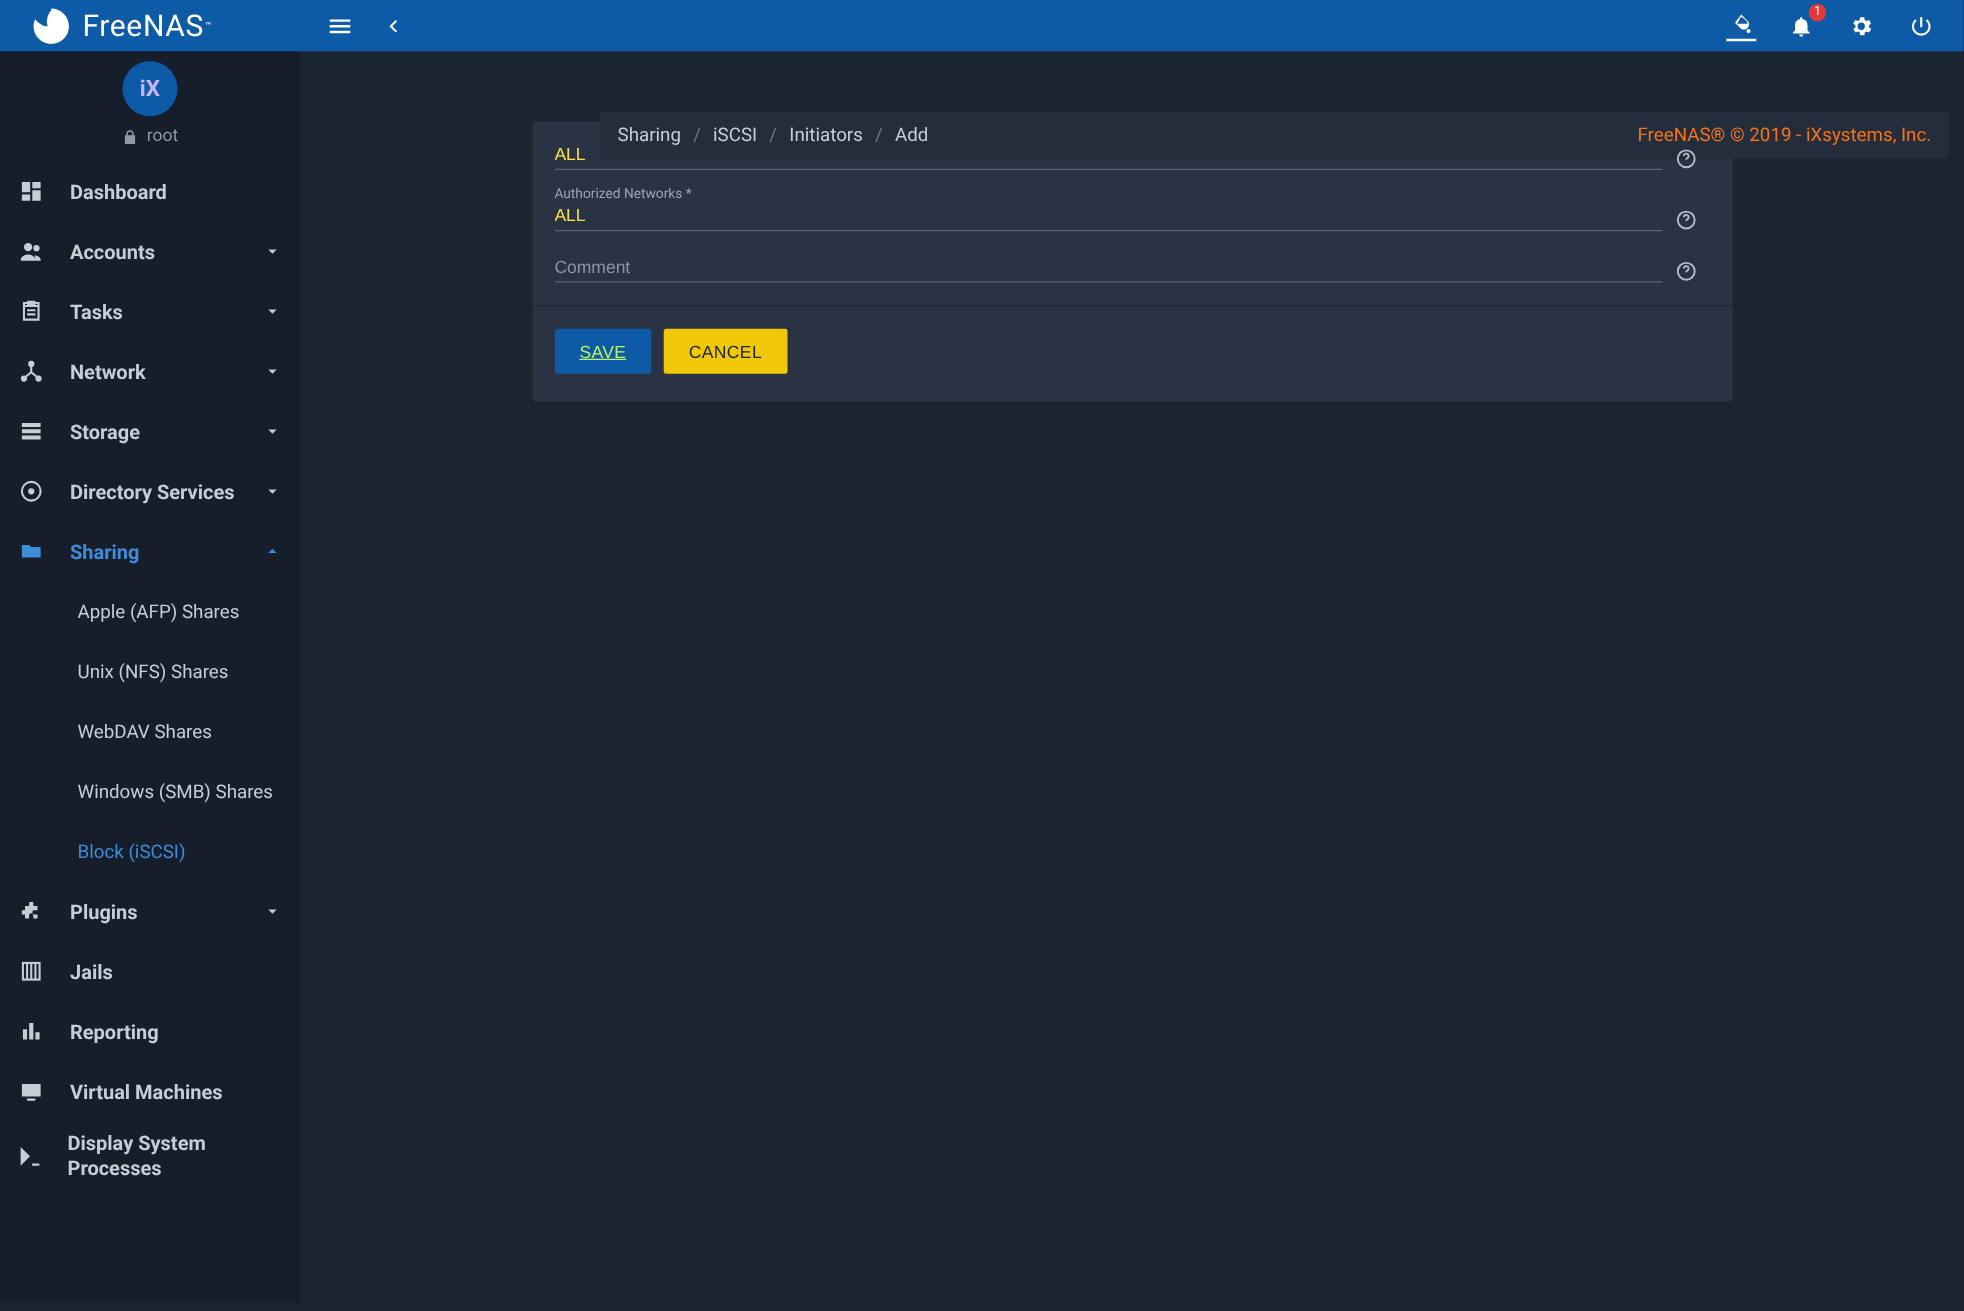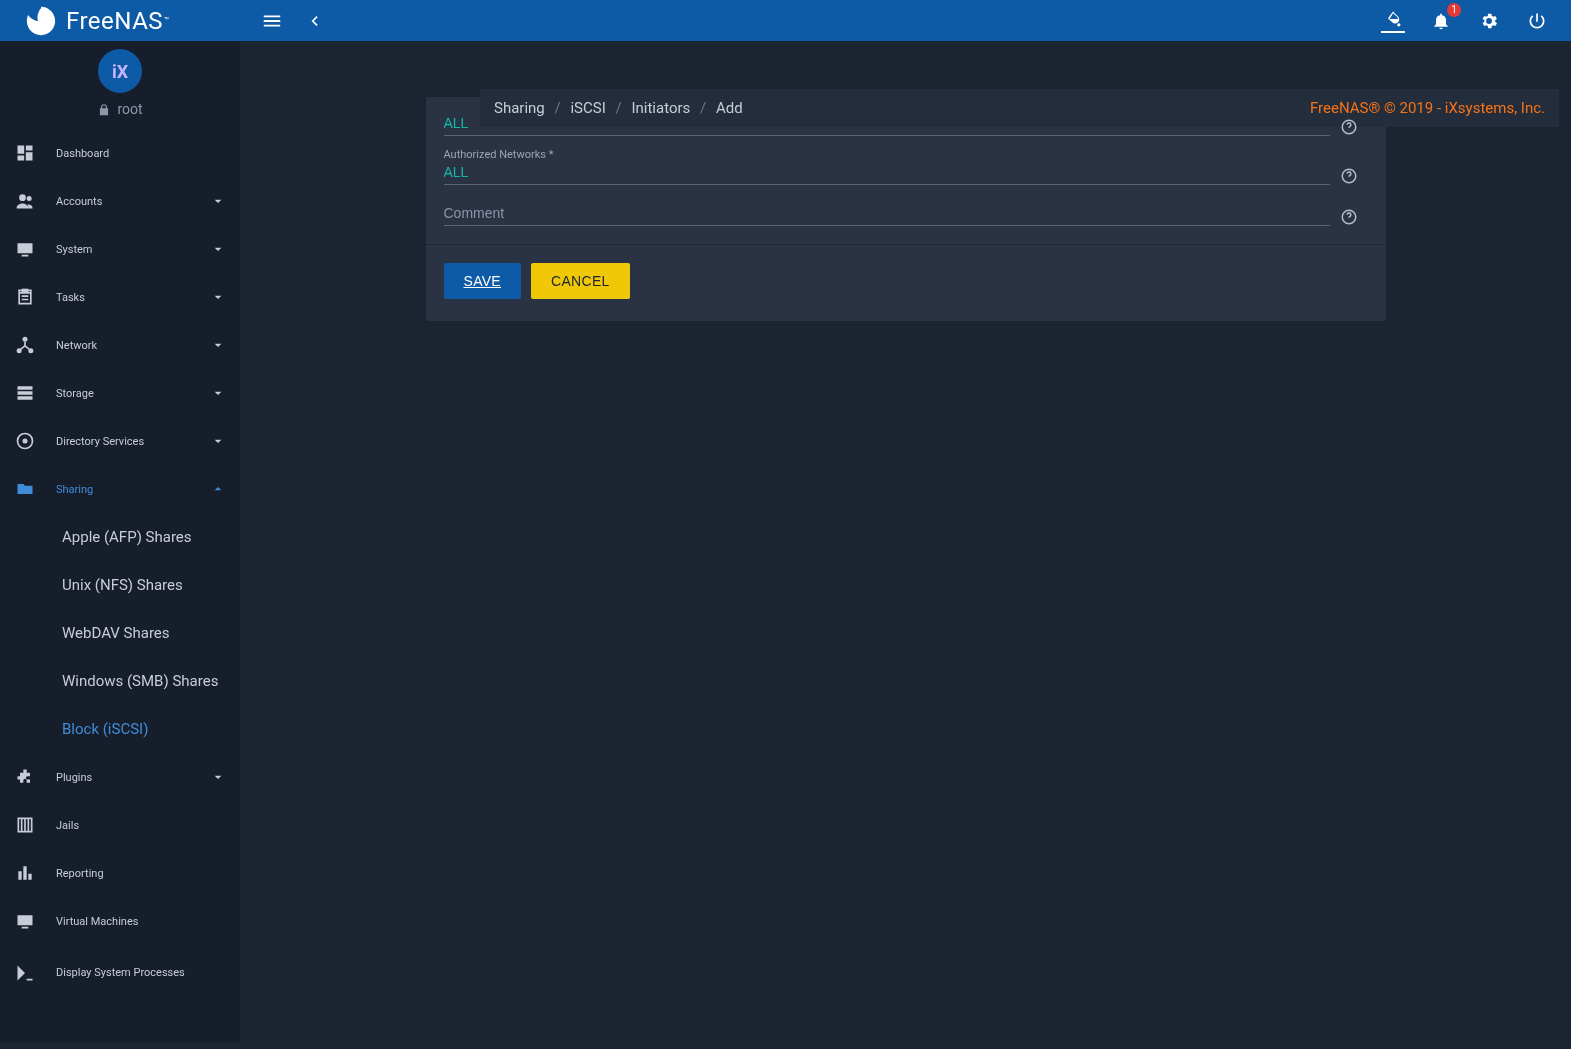--- a/index.html
+++ b/index.html
@@ -104,21 +104,21 @@
     gap: 6px; color: #8d98aa; font-size: 14px; padding: 6px 0 12px;
   }
   .nav-item {
     display: flex; align-items: center;
     padding: 0 14px;
     height: 48px;
     cursor: pointer;
     color: #c7cdd6;
   }
   .nav-item .nav-icon { width: 22px; height: 22px; display:inline-flex; align-items:center; justify-content:center; color:#c7cdd6; }
-  .nav-item .nav-label { margin-left: 20px; font-size: 11px; }
+  .nav-item .nav-label { margin-left: 20px; font-size: 16px; font-weight: bold; }
   .nav-item .caret { margin-left: auto; }
   .nav-item.active { color: #3f8cd9; }
   .nav-item.active .nav-icon { color: #3f8cd9; }
   .sub-item {
     display: flex; align-items: center;
     height: 48px;
     padding-left: 62px; padding-right: 14px;
     cursor: pointer;
     color: #c7cdd6;
     font-size: 15px;
@@ -135,21 +135,21 @@
   }
   .card-body { padding: 16px 18px 18px; }
   .field { position: relative; margin-bottom: 12px; }
   .field-label { font-size: 11px; color: #9aa4b4; display:block; margin-bottom: 1px;}
   .field-input-row { display:flex; align-items:flex-end; }
   .field-input {
     flex:1;
     background: transparent;
     border: none;
     border-bottom: 1px solid #5b6577;
-    color: #14b8a6;
+    color: #fde047;
     font-size: 14px;
     padding: 2px 0 4px;
     outline: none;
   }
   .field-input::placeholder { color:#8b95a7; }
   .field-help {
     width: 28px; text-align: center;
     color: #b2bbca;
     cursor: pointer;
     margin-left: 10px;
@@ -157,21 +157,21 @@
   .divider { height:1px; background:#1f2735; margin: 18px -18px 18px; }
   .actions { display:flex; gap: 10px; padding: 0 0 4px;}
   .btn {
     border: none; cursor: pointer;
     font-size: 14px; font-weight: 500;
     padding: 10px 20px;
     border-radius: 2px;
     text-transform: uppercase;
     letter-spacing: 0.3px;
   }
-  .btn-primary { background: #0d5aa7; color: #ffffff; text-decoration: underline; }
+  .btn-primary { background: #0d5aa7; color: #bef264; text-decoration: underline; }
   .btn-warn { background: #f0c808; color: #1b2431; }
 
   .caret svg, .nav-icon svg, .icon-btn svg, .field-help svg, .user-row svg { display:block; }
 
   
   .sidebar::-webkit-scrollbar { width:8px; }
   .sidebar::-webkit-scrollbar-thumb { background:#2a3344; border-radius:4px;}
 </style>
 </head>
 <body>
@@ -256,33 +256,20 @@
           </svg>
         </span>
       <span class="nav-label">Accounts</span>
       <span class="caret">
           <svg width="16" height="16" viewBox="0 0 24 24" fill="currentColor">
             <path d="M7 10l5 5 5-5z"></path>
           </svg>
         </span>
     </div>
 
-    <div class="nav-item">
-      <span class="nav-icon">
-          <svg width="20" height="20" viewBox="0 0 24 24" fill="currentColor">
-            <path d="M3 5h18v12H3zM8 19h8v2H8z"></path>
-          </svg>
-        </span>
-      <span class="nav-label">System</span>
-      <span class="caret">
-          <svg width="16" height="16" viewBox="0 0 24 24" fill="currentColor">
-            <path d="M7 10l5 5 5-5z"></path>
-          </svg>
-        </span>
-    </div>
 
     <div class="nav-item">
       <span class="nav-icon">
           <svg width="20" height="20" viewBox="0 0 24 24" fill="currentColor">
             <path d="M5 4h14v3H5zM5 4h14v16H5z" fill="none" stroke="currentColor" stroke-width="2"></path>
             <path d="M8 2h8v4H8z"></path>
             <path d="M8 11h8M8 15h8" stroke="currentColor" stroke-width="2"></path>
           </svg>
         </span>
       <span class="nav-label">Tasks</span>

